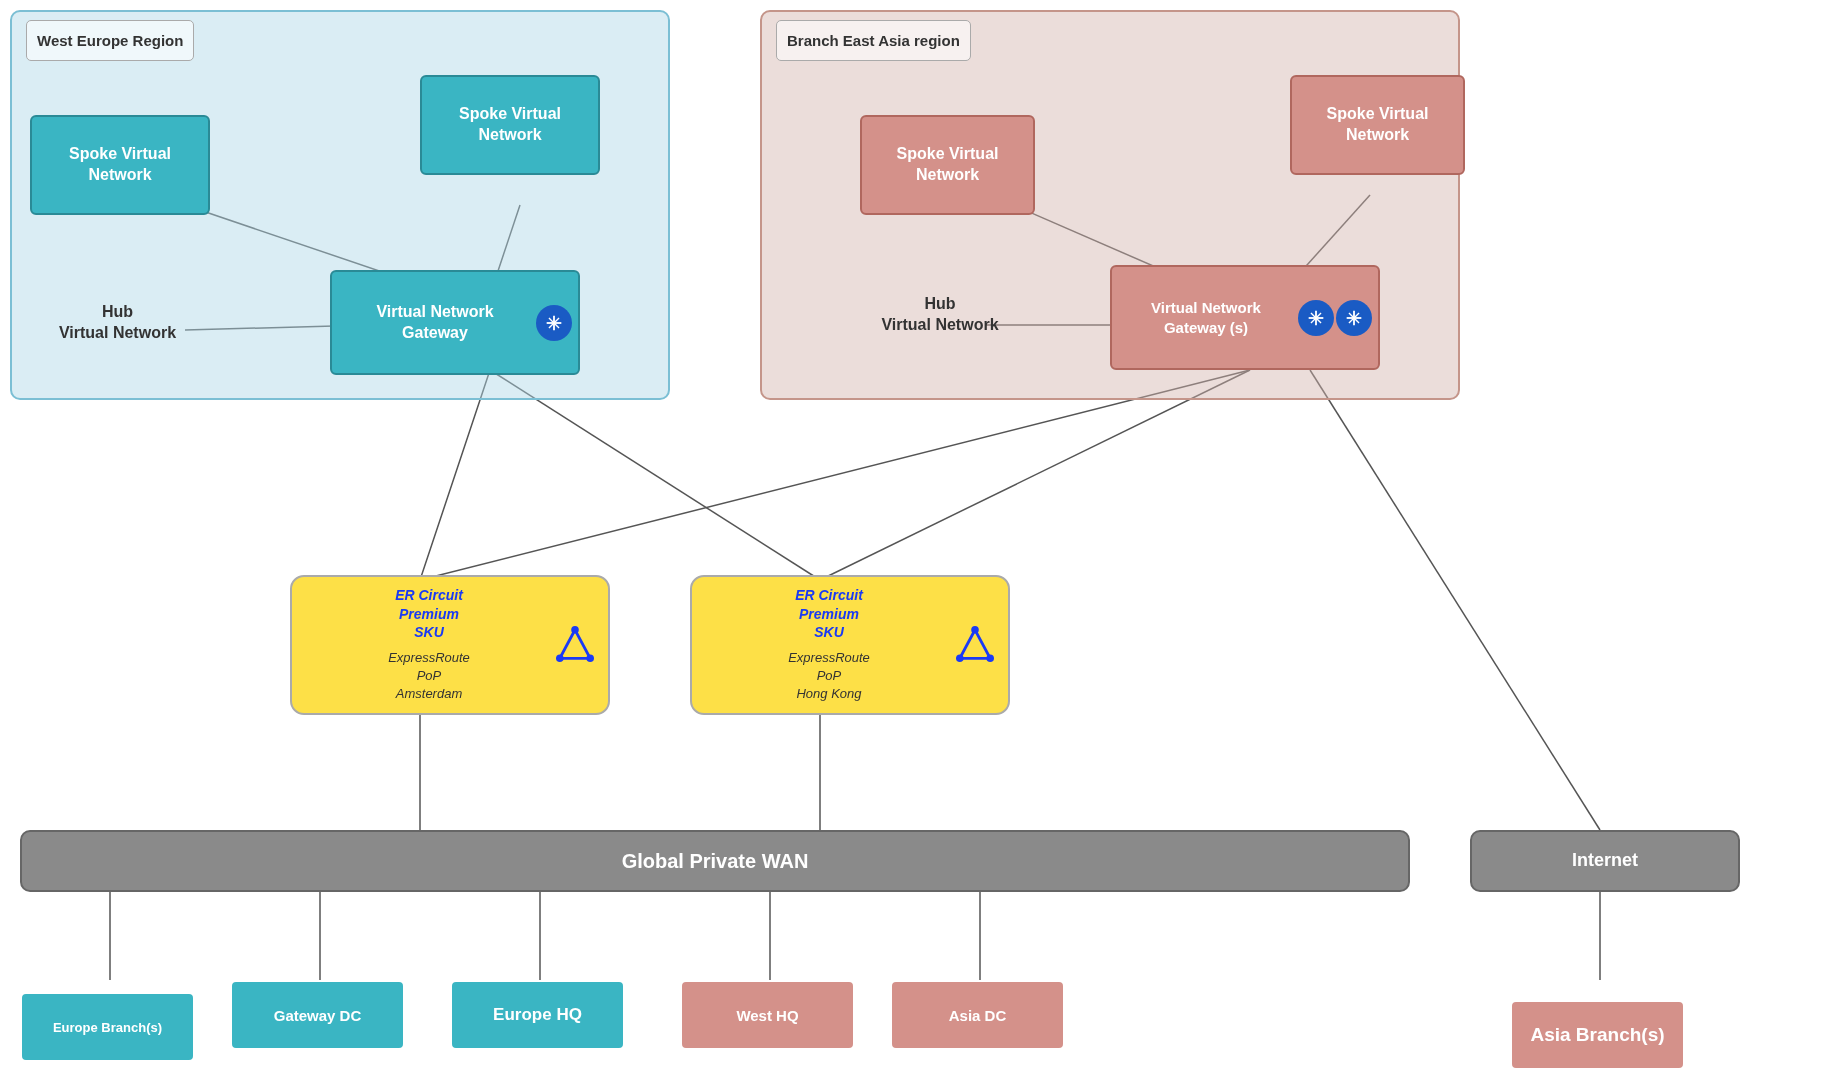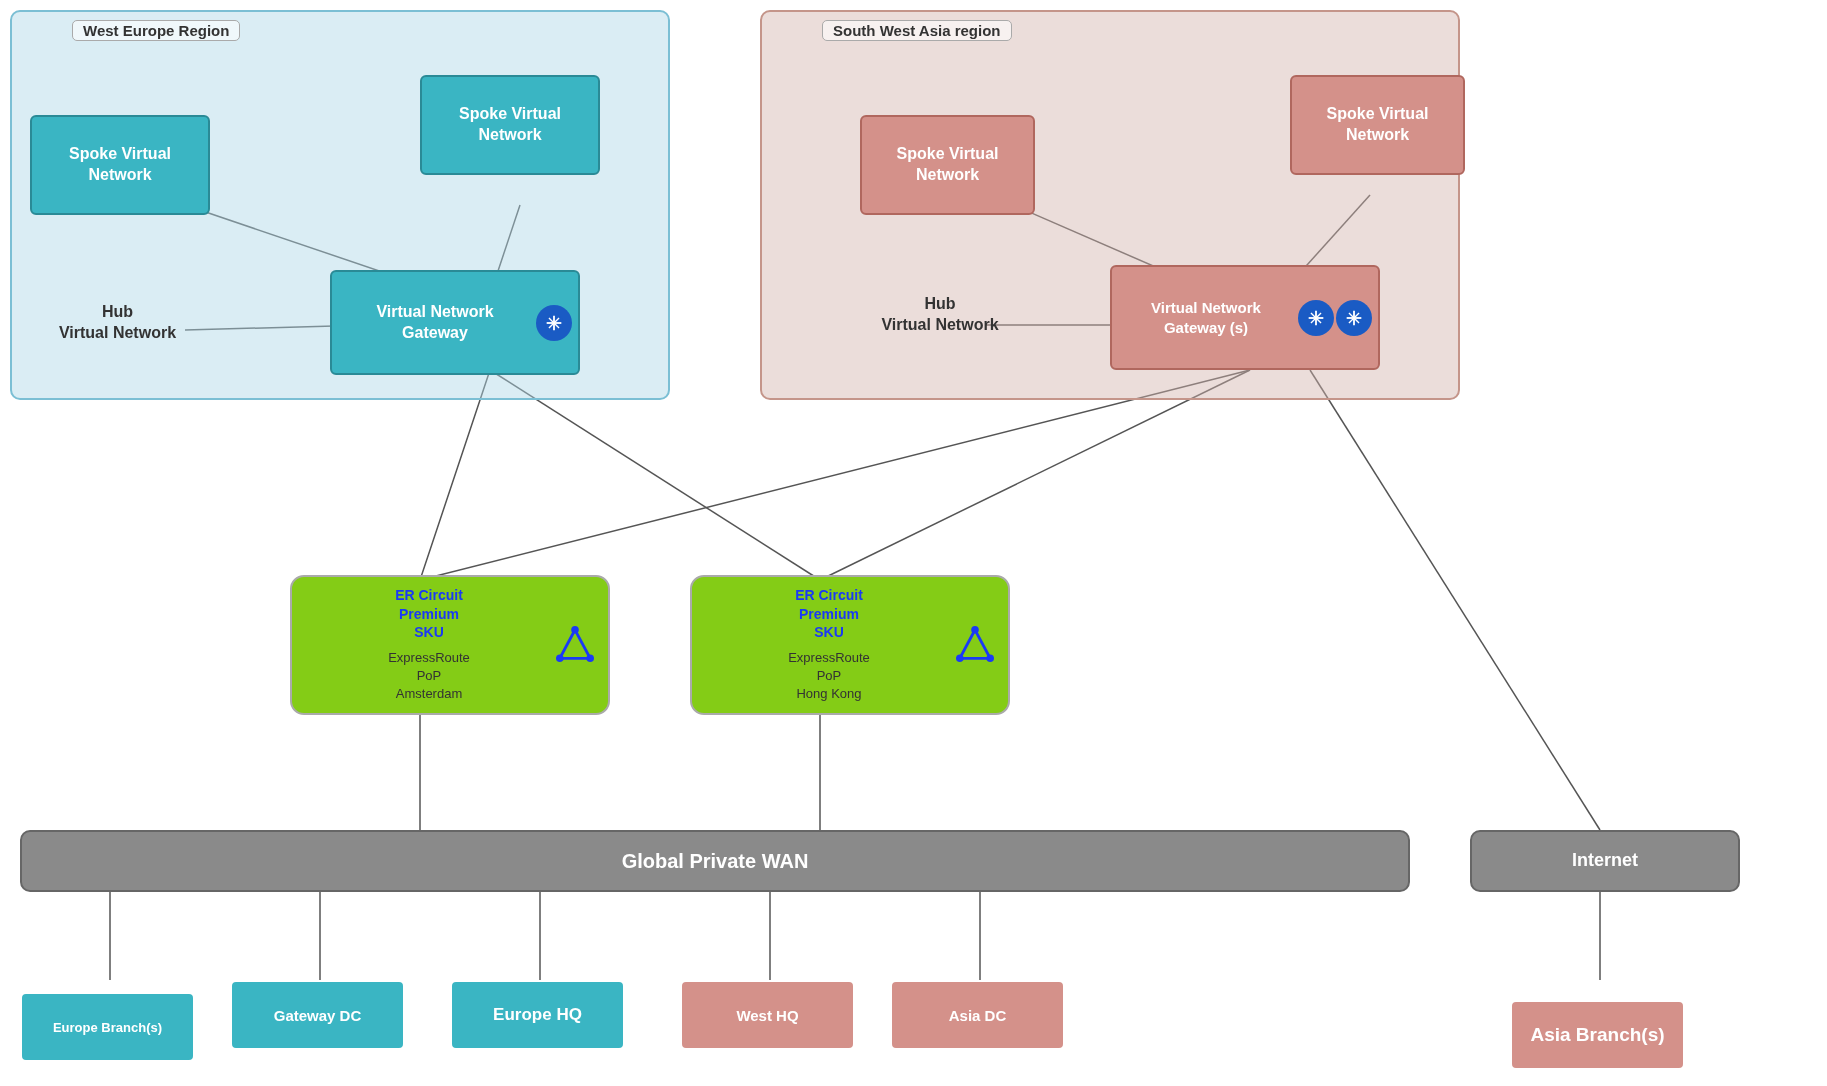--- a/index.html
+++ b/index.html
@@ -34,25 +34,24 @@
       width: 700px; height: 390px;
       background: rgba(210, 180, 174, 0.45);
       border-color: #c4958a;
     }
     .region-label {
       position: absolute;
       top: 8px; left: 14px;
       background: rgba(255,255,255,0.6);
       border: 1.5px solid #aaa;
       border-radius: 5px;
-      padding: 1px 10px;
+      padding: 11px 10px;
       font-size: 15px;
       font-weight: 600;
       color: #333;
-      margin-left: 46px;
     }
     
     .net-box {
       position: absolute;
       border-radius: 6px;
       border: 2px solid;
       display: flex;
       align-items: center;
       justify-content: center;
       text-align: center;
@@ -82,25 +81,26 @@
       top: 0; left: 0;
       width: 1827px;
       height: 1086px;
       pointer-events: none;
     }
     
     .er-box {
       position: absolute;
       border: 2px solid #aaa;
       border-radius: 14px;
-      background: #84cc16;
+      background: #fde047;
       display: flex;
       align-items: center;
       justify-content: center;
       flex-direction: row;
+      font-style: italic;
     }
     .er-text {
       font-size: 14px;
       font-weight: 700;
       color: #1a3af5;
       text-align: center;
       line-height: 1.3;
     }
     .er-subtitle {
       font-size: 13px;
@@ -188,21 +188,21 @@
     <line x1="1600" y1="870" x2="1600" y2="980" stroke="#555" stroke-width="1.5"></line>
 
     <line x1="1310" y1="370" x2="1600" y2="830" stroke="#555" stroke-width="1.5"></line>
   </svg>
 
   <div class="region-box region-west">
     <span class="region-label">West Europe Region</span>
   </div>
 
   <div class="region-box region-sea">
-    <span class="region-label">South West Asia region</span>
+    <span class="region-label">Branch East Asia region</span>
   </div>
 
   <div class="net-box teal-box" style="left:30px; top:115px; width:180px; height:100px; font-size:16px;">
     <span>Spoke Virtual<br>Network</span>
   </div>
 
   <div class="net-box teal-box" style="left:420px; top:75px; width:180px; height:100px; font-size:16px;">
     <span>Spoke Virtual<br>Network</span>
   </div>
 

